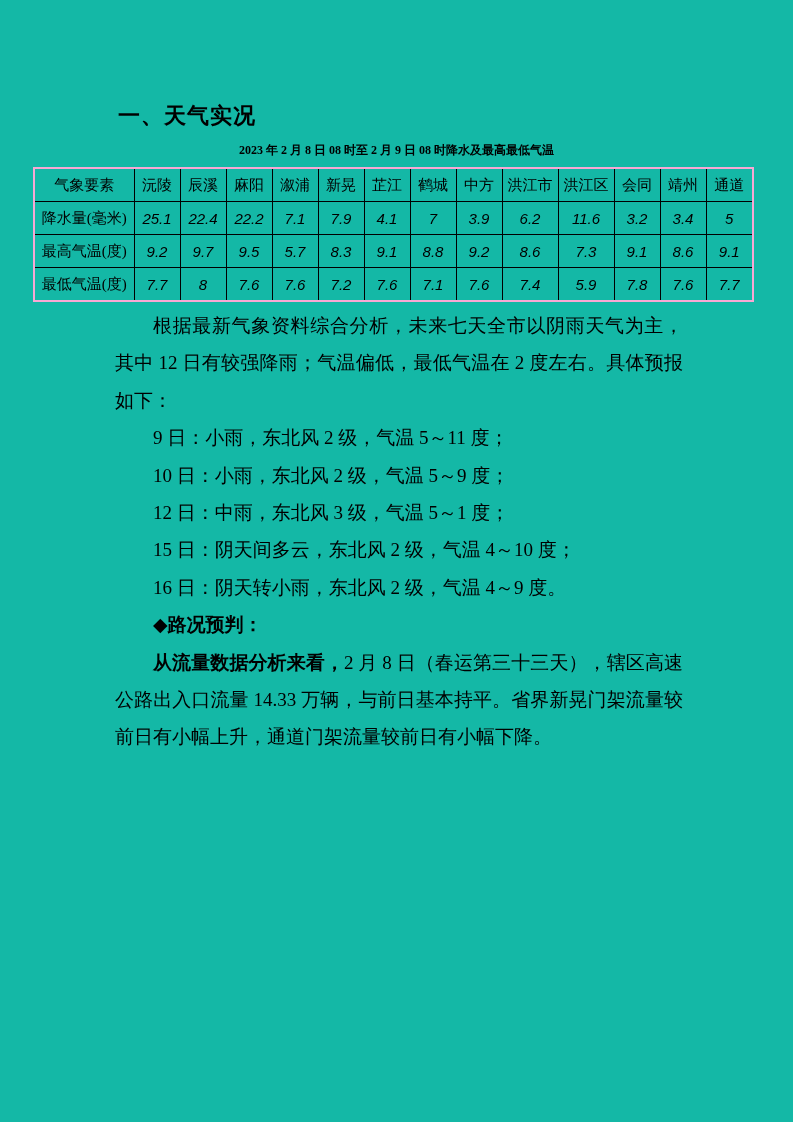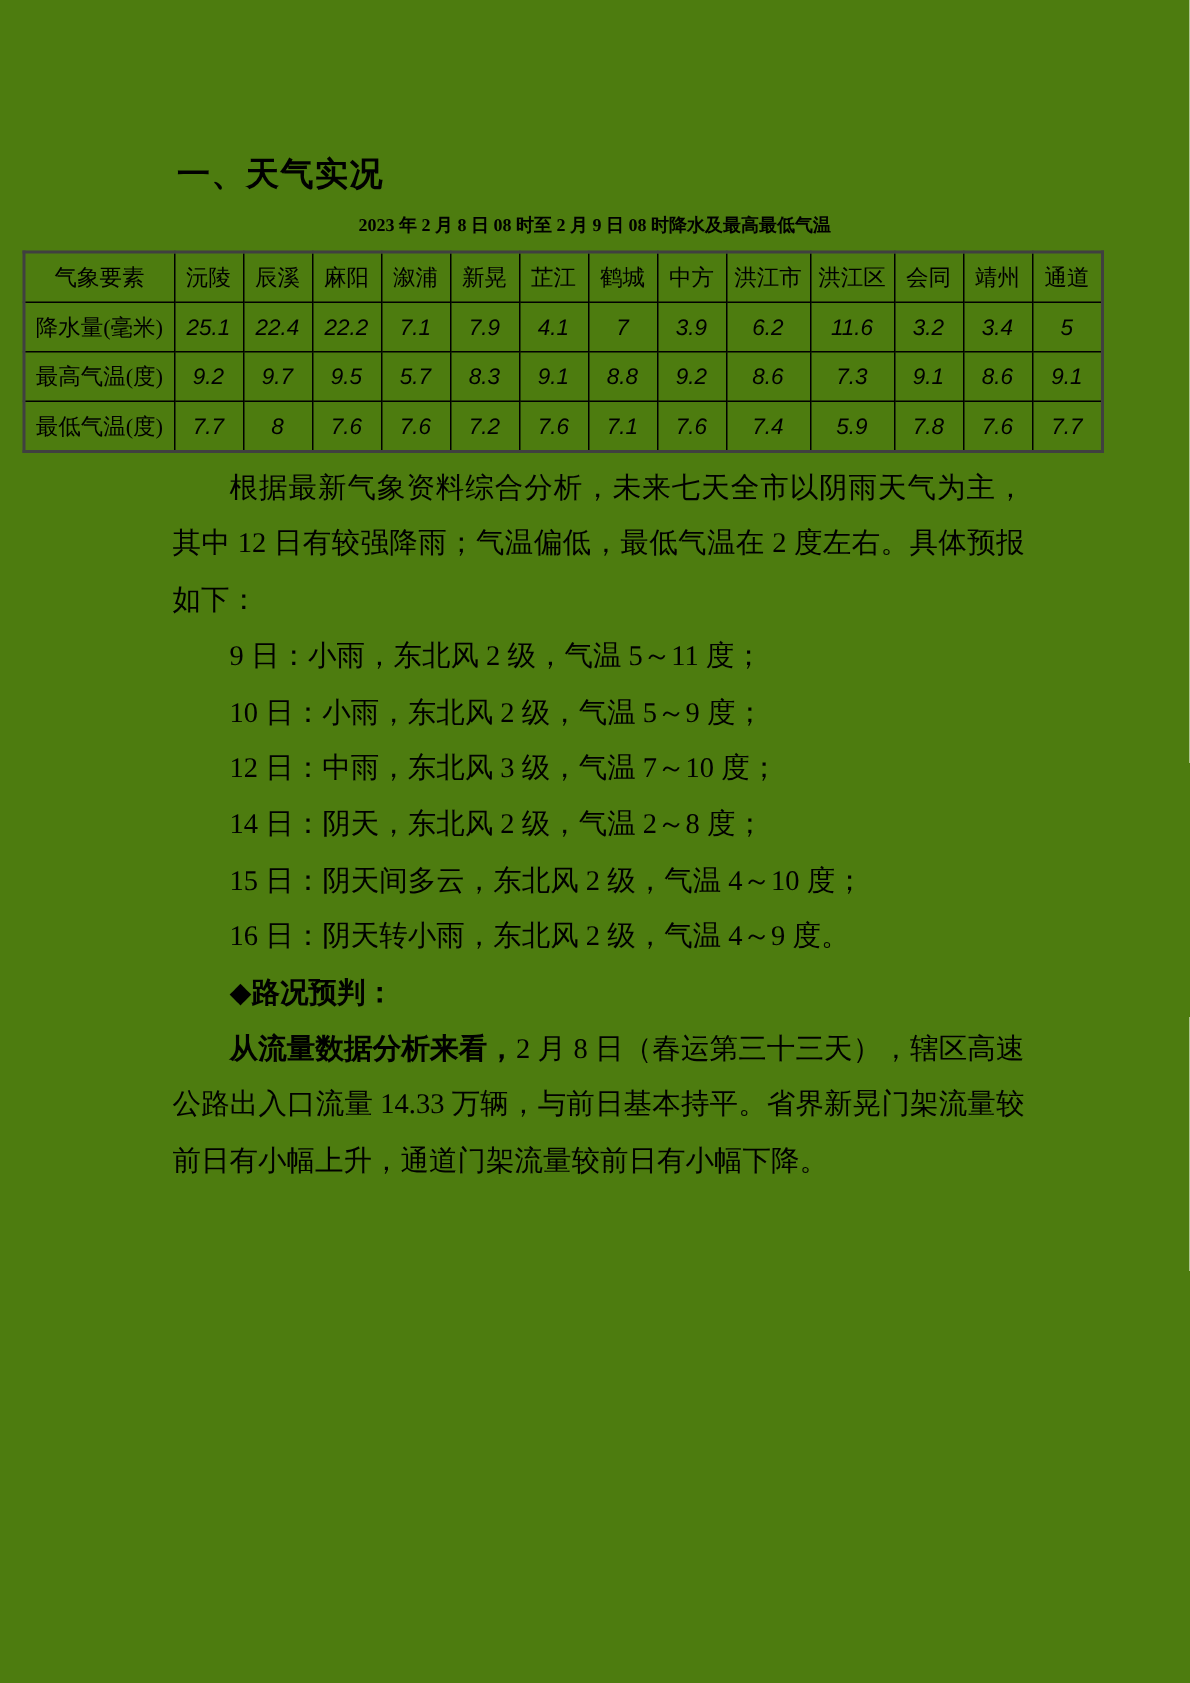--- a/index.html
+++ b/index.html
@@ -2,40 +2,40 @@
 <html><head>
 <meta charset="utf-8">
 <style>
   html,body{margin:0;padding:0;background:#ffffff;}
   body{
     width:793px;height:1122px;
     font-family:"Liberation Serif","DejaVu Serif",serif;
     color:#000;
   }
   .page{
-    position:relative;width:793px;height:1122px;overflow:hidden;background:#4d7c0f;
+    position:relative;width:793px;height:1122px;overflow:hidden;background:#14b8a6;
   }
   .sec-heading{
     margin:0 0 0 118px;
     font-size:22px;font-weight:700;line-height:27px;
     letter-spacing:1px;
   }
   #sec1{padding-top:102px;}
   #sec2{margin-top:10px;margin-left:118px;}
   .table-title{
     margin-top:11px;
     text-align:center;
     font-size:12px;font-weight:700;line-height:21px;
   }
   table.wtable{
     border-collapse:collapse;
     table-layout:fixed;
     width:596px;
-    margin:6px 0 0 15px;
-    border:2px solid #404040;
+    margin:6px 0 0 33px;
+    border:2px solid #f9a8d4;
   }
   .wtable th,.wtable td{
     border:1px solid #000;
     height:32px;
     padding:0 1px;
     text-align:center;vertical-align:middle;
     font-weight:400;
     overflow:hidden;
     white-space:nowrap;
   }
@@ -148,22 +148,21 @@
         <td class="num">7.7</td>
       </tr>
     </tbody>
   </table>
 
 
   <p class="para first">根据最新气象资料综合分析，未来七天全市以阴雨天气为主，其中 12 日有较强降雨；气温偏低，最低气温在 2 度左右。具体预报如下：</p>
 
   <p class="para day">9 日：小雨，东北风 2 级，气温 5～11 度；</p>
   <p class="para day">10 日：小雨，东北风 2 级，气温 5～9 度；</p>
-  <p class="para day">12 日：中雨，东北风 3 级，气温 7～10 度；</p>
-  <p class="para day">14 日：阴天，东北风 2 级，气温 2～8 度；</p>
+  <p class="para day">12 日：中雨，东北风 3 级，气温 5～1 度；</p>
   <p class="para day">15 日：阴天间多云，东北风 2 级，气温 4～10 度；</p>
   <p class="para day">16 日：阴天转小雨，东北风 2 级，气温 4～9 度。</p>
 
   <p class="para day bold">◆路况预判：</p>
 
   <p class="para"><span class="bold">从流量数据分析来看，</span><span>2 月 8 日（春运第三十三天），辖区高速公路出入口流量 14.33 万辆，与前日基本持平。省界新晃门架流量较前日有小幅上升，通道门架流量较前日有小幅下降。</span></p>
 
 
 </div>
 

